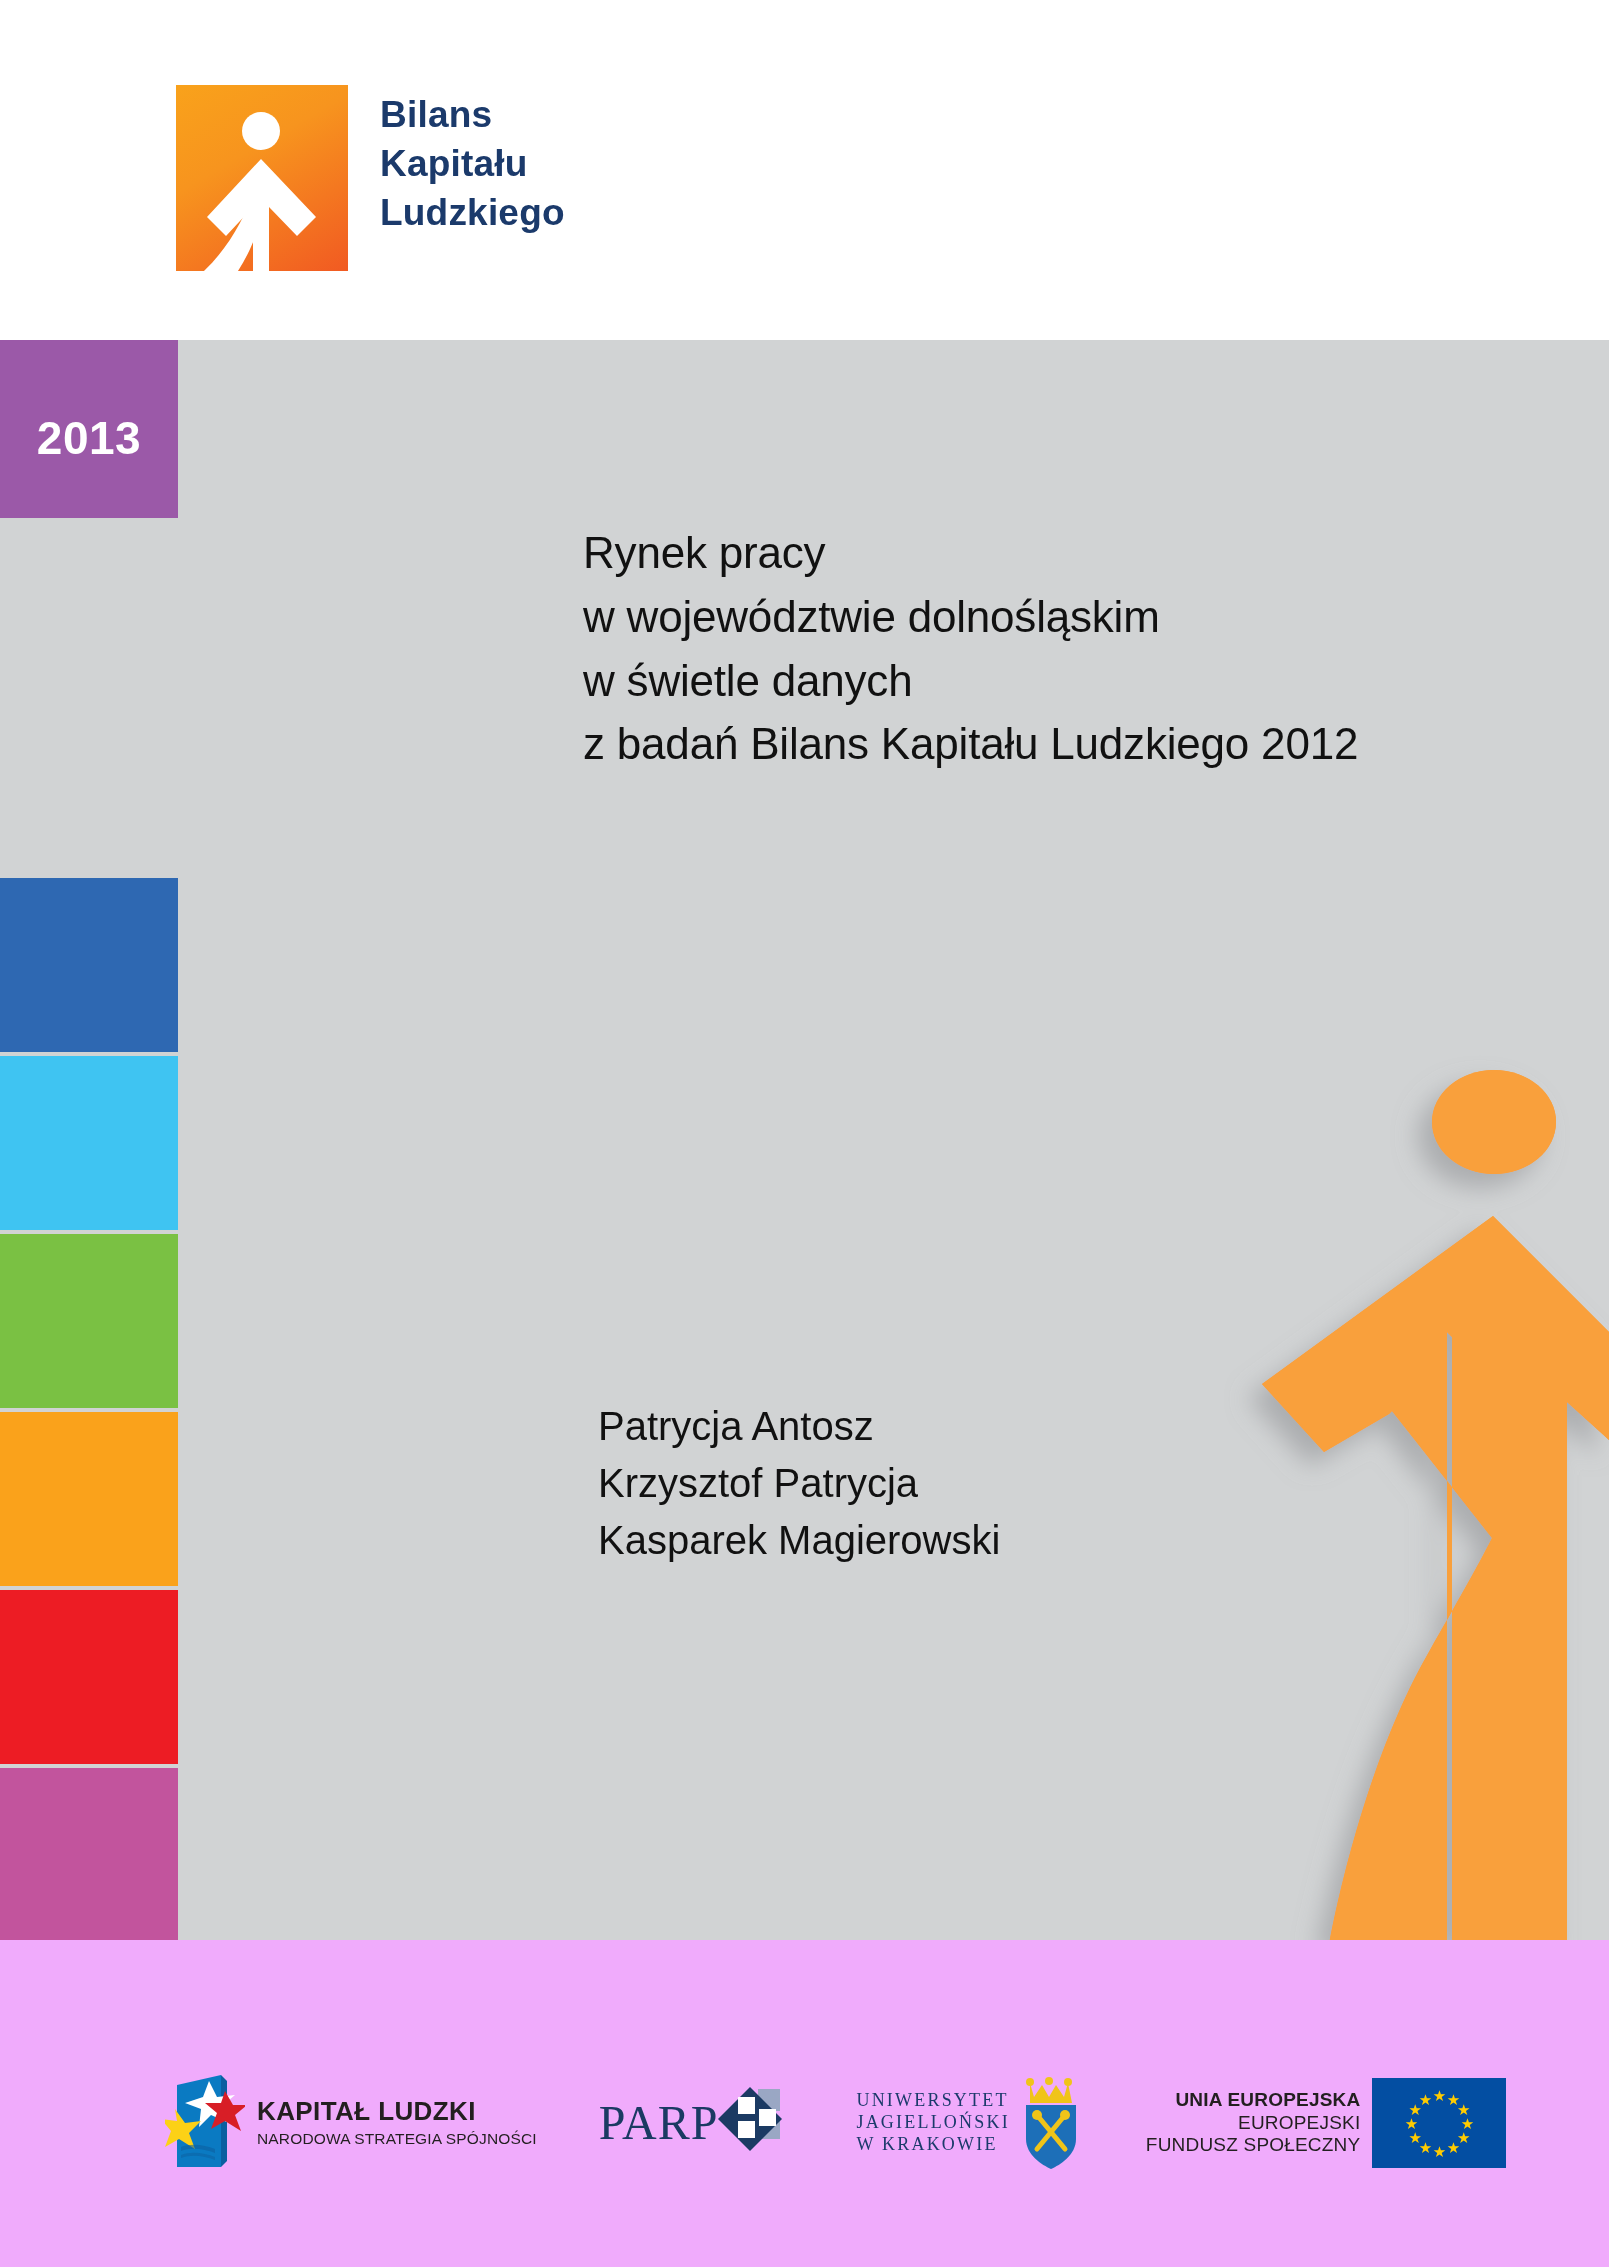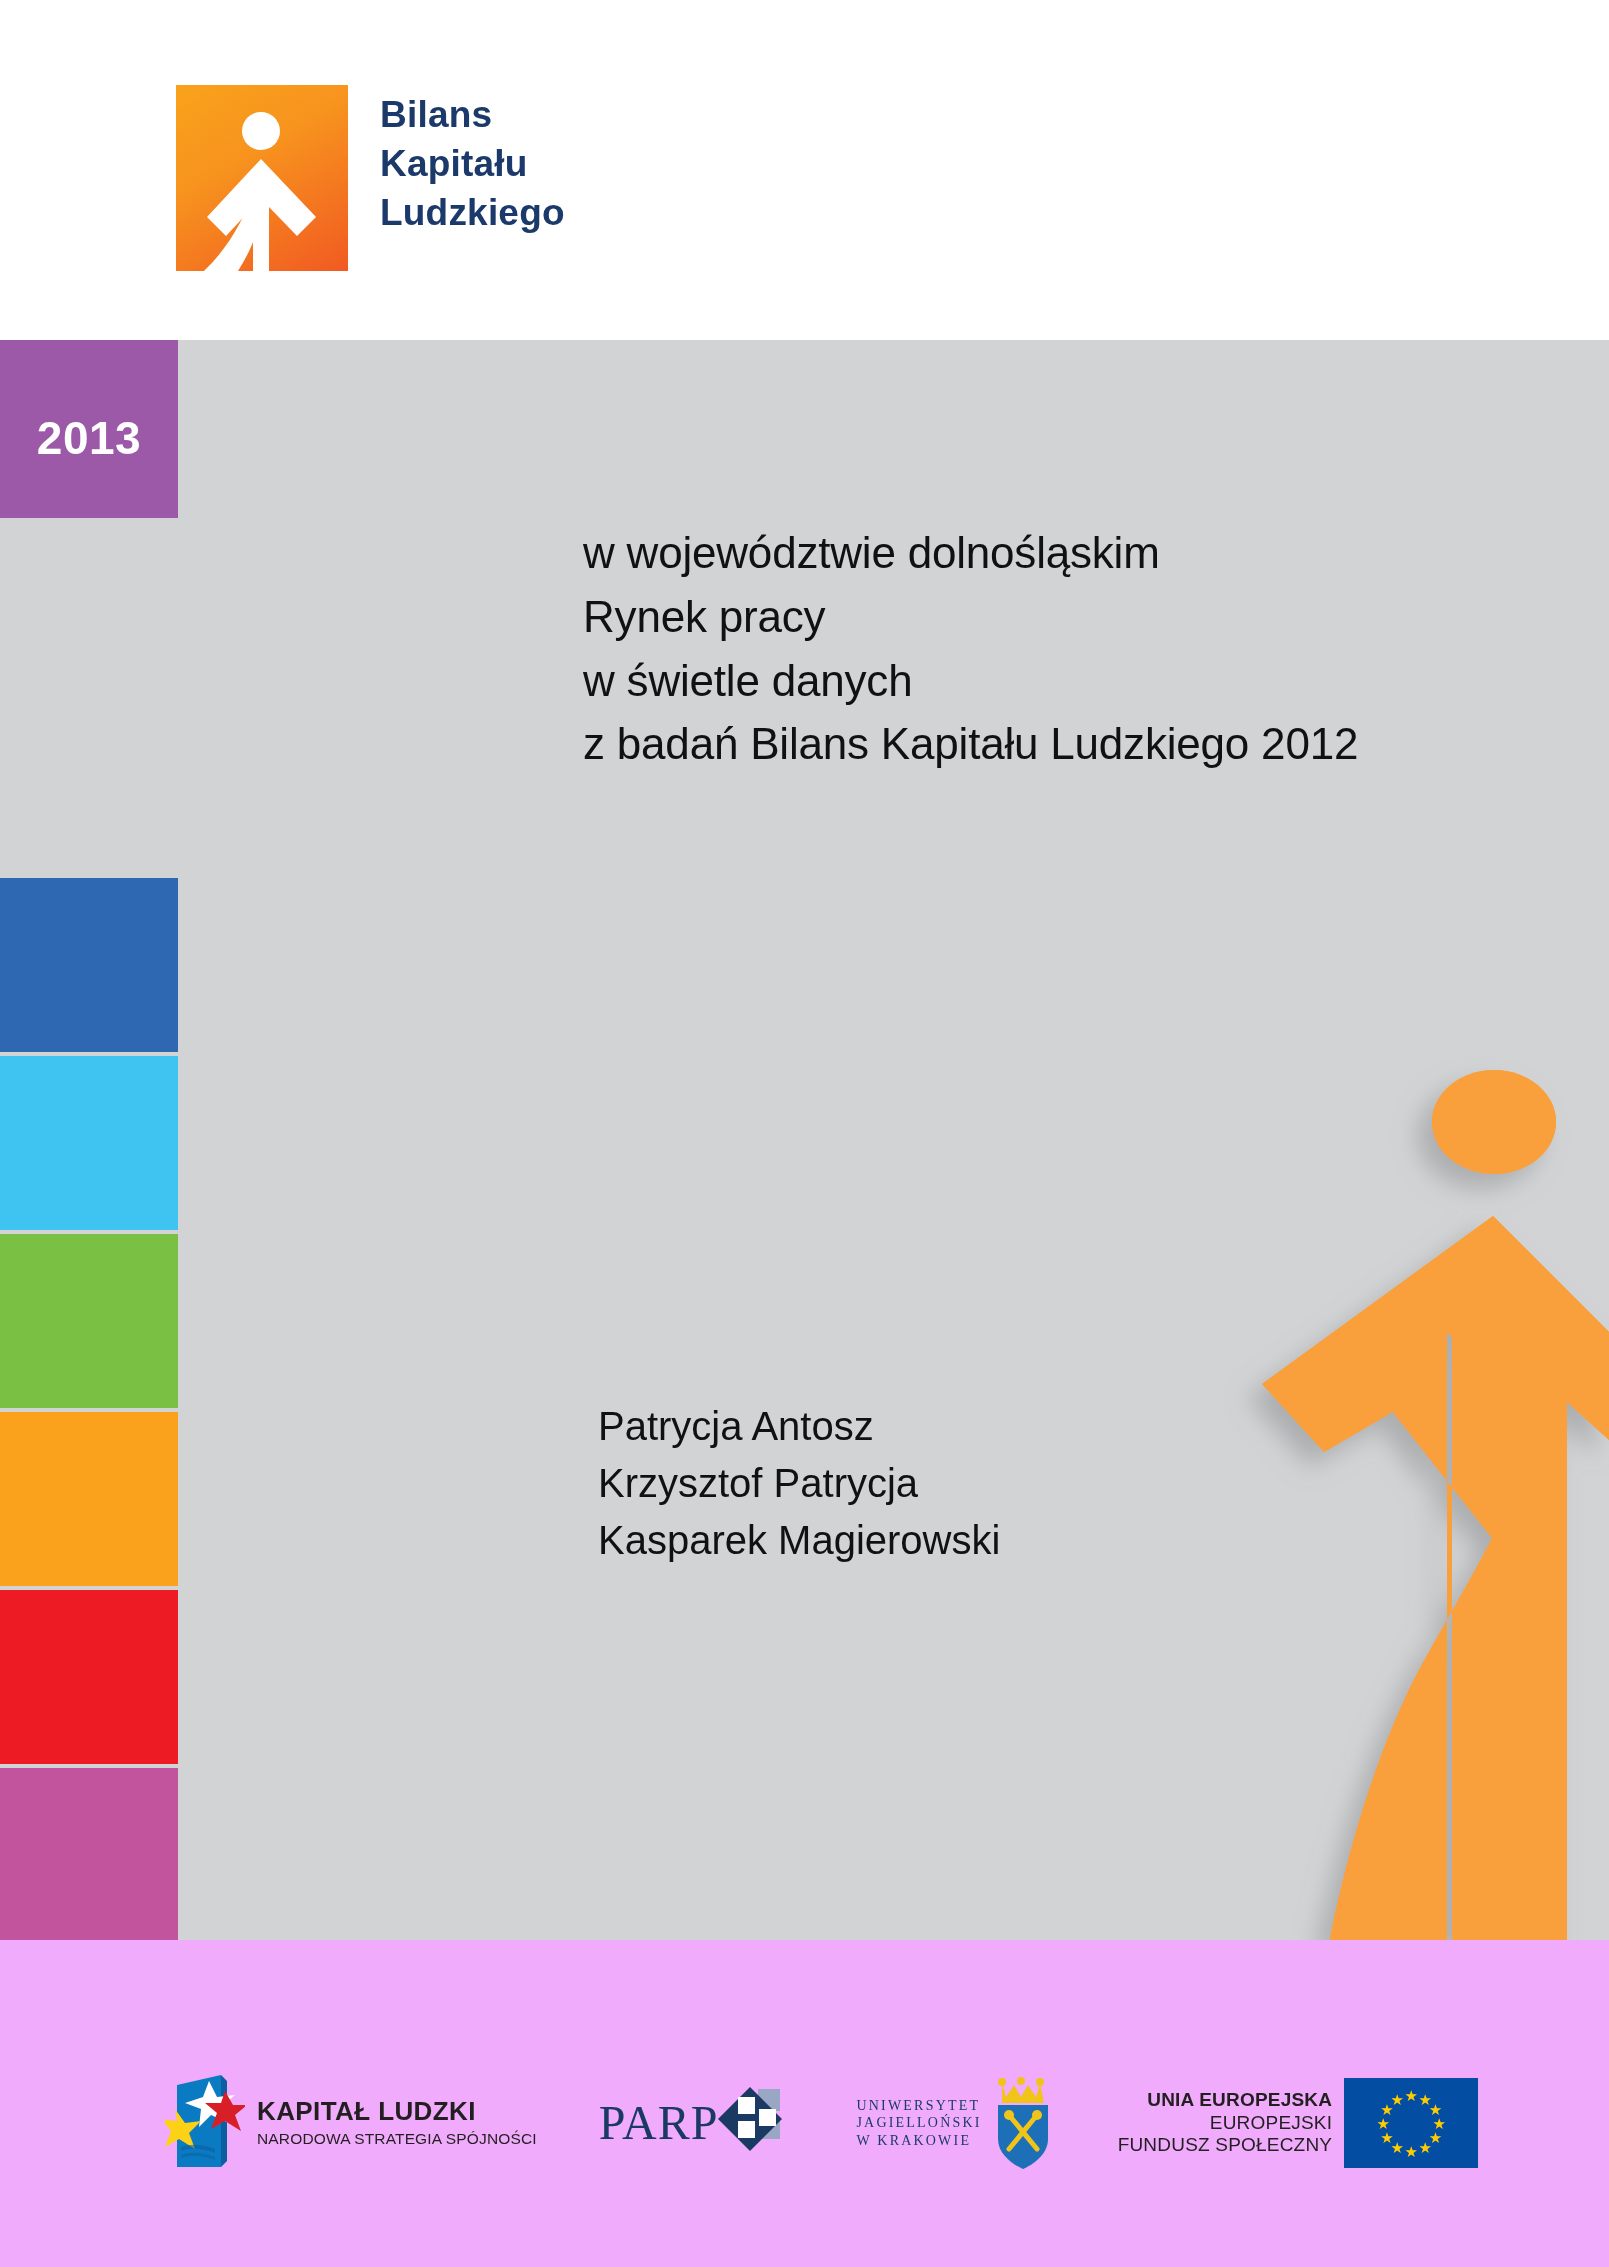--- a/index.html
+++ b/index.html
@@ -167,21 +167,21 @@
     color: #1b3a63;
     letter-spacing: 1px;
     line-height: 1;
   }
 
   
   #logo-uj { gap: 12px; }
   #logo-uj .uj-text { display: flex; flex-direction: column; }
   #logo-uj .uj-line {
     font-family: "Liberation Serif", serif;
-    font-size: 14px;
+    font-size: 18px;
     color: #1b3a6b;
     letter-spacing: 2.2px;
     line-height: 1.22;
     font-weight: normal;
   }
 
   
   #logo-eu { gap: 12px; }
   #logo-eu .eu-text {
     display: flex; flex-direction: column;
@@ -251,22 +251,22 @@
   <div class="cell" style="left:358px; top:1428px; width:172px; height:172px;"></div>
 
   <div class="cell" style="left:534px; top:0px; width:1075px; height:1600px;"></div>
 </div>
 
 <div id="year-label">
   <span>2013</span>
 </div>
 
 <div id="title-block">
+  <div class="tline">Rynek pracy</div>
   <div class="tline">w województwie dolnośląskim</div>
-  <div class="tline">Rynek pracy</div>
   <div class="tline">w świetle danych</div>
   <div class="tline">z badań Bilans Kapitału Ludzkiego 2012</div>
 </div>
 
 <div id="authors-block">
   <div class="aline">Patrycja Antosz</div>
   <div class="aline">Krzysztof Patrycja</div>
   <div class="aline">Kasparek Magierowski</div>
 </div>
 

